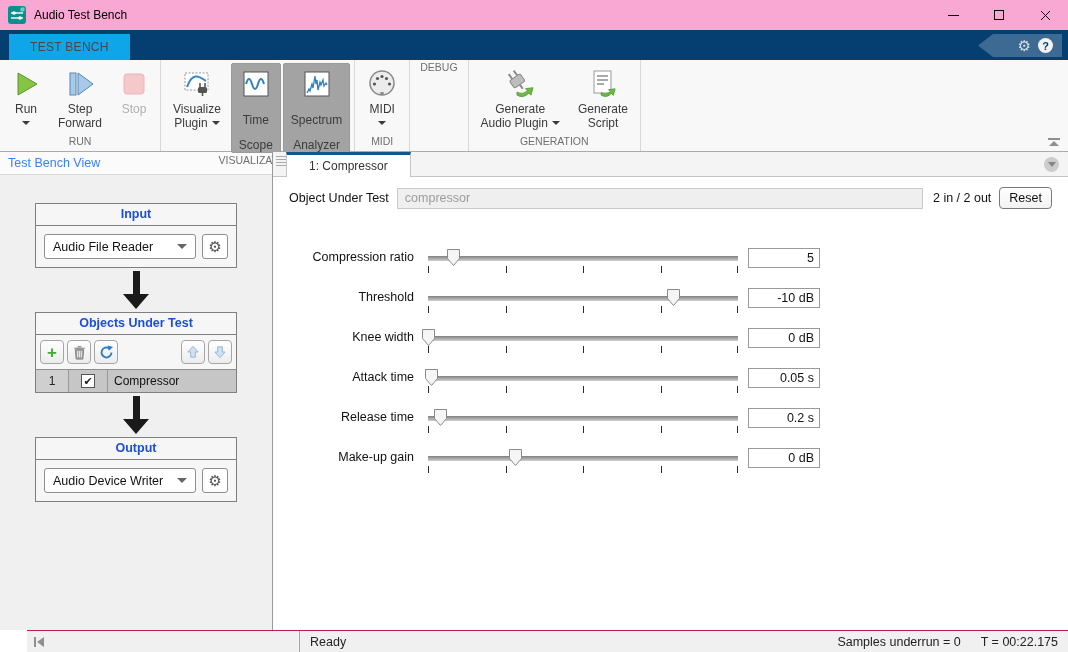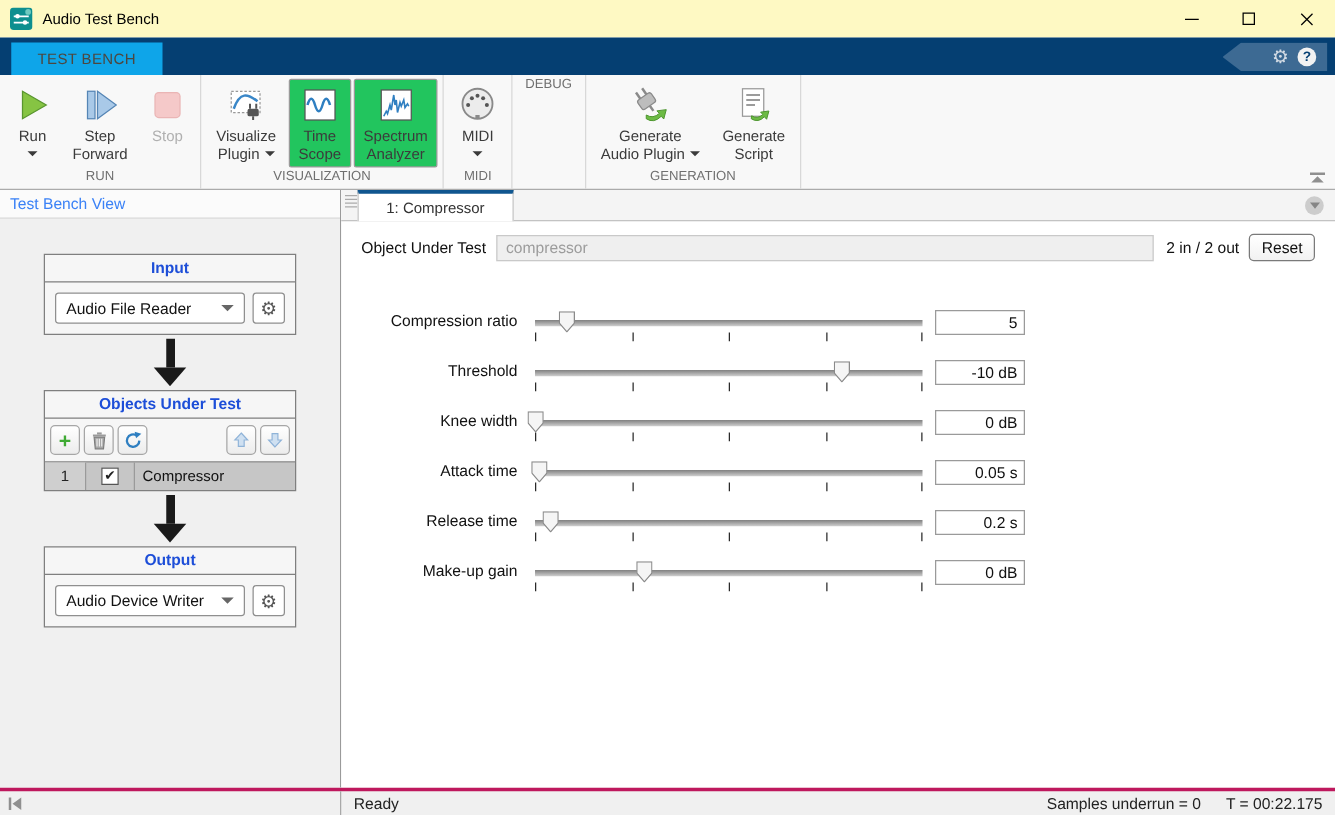--- a/index.html
+++ b/index.html
@@ -1,20 +1,20 @@
 <!DOCTYPE html>
 <html><head>
 <meta charset="utf-8">
 <style>
   * { box-sizing: border-box; margin: 0; padding: 0; }
   html,body { width:1068px; height:652px; overflow:hidden; }
   body { font-family:"Liberation Sans", sans-serif; font-size:12px; color:#222; background:#fff; }
 
   
-  .titlebar { height:30px; display:flex; align-items:center; background:#fef9c3;text-align:center; }
+  .titlebar { height:30px; display:flex; align-items:center; background:#f9a8d4;text-align:center; }
   .app-icon { margin-left:8px; width:18px; height:18px; display:flex; }
   .title-text { margin-left:8px; font-size:12px; color:#000; }
   .win-controls { margin-left:auto; display:flex; height:100%; }
   .win-btn { width:46px; display:flex; align-items:center; justify-content:center; cursor:default; }
   .glyph-min { width:11px; height:1px; background:#000; }
   .glyph-max { width:10px; height:10px; border:1px solid #000; }
 
   
   .ribbon-tabs { height:30px; background:#053f72; display:flex; align-items:flex-end; position:relative; }
   .ribbon-tab { height:26px; margin-left:9px; padding:0 21px; background:#0ea5e9; color:#4d473f;
@@ -26,21 +26,21 @@
   .help-circle { width:15px; height:15px; border-radius:50%; background:#f2f2f2; color:#053f72;
                  font-weight:bold; font-size:11px; display:flex; align-items:center; justify-content:center; }
 
   
   .toolbar { height:92px; background:#f8f8f8; border-bottom:1px solid #ababab; display:flex; position:relative; }
   .tb-group { display:flex; flex-direction:column; border-right:1px solid #d8d8d8; }
   .tb-buttons { flex:1; display:flex; align-items:stretch; padding:3px 4px 0; gap:2px; }
   .tb-group-label { text-align:center; font-size:10.5px; color:#6f6f6f; padding:1px 10px 4px; white-space:nowrap; }
   .tb-btn { display:flex; flex-direction:column; align-items:center; padding:2px 7px 0;
             border:1px solid transparent; border-radius:2px; cursor:default; }
-  .tb-btn.selected { background:#22c55e; border-color:#9a9a9a; }
+  .tb-btn.selected { background:#a3a3a3; border-color:#9a9a9a;gap:11px; }
   .tb-btn.disabled .tb-line { color:#b0b0b0; }
   .tb-icon { height:36px; display:flex; align-items:center; }
   .tb-line { font-size:12px; line-height:14px; color:#3b3b3b; white-space:nowrap; }
   .tb-line-row { display:flex; align-items:center; gap:4px; height:14px; }
   .caret { width:0; height:0; border-left:4px solid transparent; border-right:4px solid transparent;
            border-top:4px solid #3b3b3b; }
   .collapse-ribbon { position:absolute; right:8px; bottom:5px; display:flex; flex-direction:column; align-items:center; gap:1px; }
   .collapse-ribbon .bar { width:12px; height:2px; background:#8f8f8f; }
   .collapse-ribbon .tri { width:0; height:0; border-left:5px solid transparent; border-right:5px solid transparent;
                           border-bottom:5px solid #8f8f8f; }
@@ -107,21 +107,21 @@
   .param-label { width:125px; text-align:right; margin-top:3px; font-size:12.5px; color:#111; }
   .slider-wrap { width:310px; margin-left:14px; position:relative; height:30px; cursor:default; }
   .track { position:absolute; left:0; right:0; top:9px; height:5px; background:linear-gradient(#808080,#cfcfcf); }
   .thumb { position:absolute; top:2px; width:13px; height:17px; }
   .tick { position:absolute; top:19px; width:1px; height:7px; background:#2a2a2a; }
   .tick.t0{left:0} .tick.t1{left:25%} .tick.t2{left:50%} .tick.t3{left:75%} .tick.t4{left:calc(100% - 1px)}
   .param-value { width:72px; height:20px; margin-left:10px; margin-top:1px; border:1px solid #9a9a9a;
                  text-align:right; padding:0 5px; font-size:12.5px; font-family:inherit; background:#fff; color:#111; }
 
   
-  .statusbar { height:22px; border-top:3px solid #be185d; background:#f0f0f0; display:flex; }
+  .statusbar { height:22px; border-top:1px solid #be185d; background:#f0f0f0; display:flex;margin-left:27px; }
   .status-left { width:273px; border-right:1px solid #a8a8a8; display:flex; align-items:center; padding-left:7px; }
   .collapse-left { display:flex; align-items:center; gap:1px; }
   .collapse-left .bar { width:2px; height:10px; background:#8f8f8f; }
   .collapse-left .tri { width:0; height:0; border-top:5px solid transparent; border-bottom:5px solid transparent;
                         border-right:7px solid #8f8f8f; }
   .status-main { flex:1; display:flex; align-items:center; padding:0 10px; font-size:12.5px; color:#222; }
   .status-right { margin-left:auto; display:flex; gap:20px; }
 </style>
 </head>
 <body>

